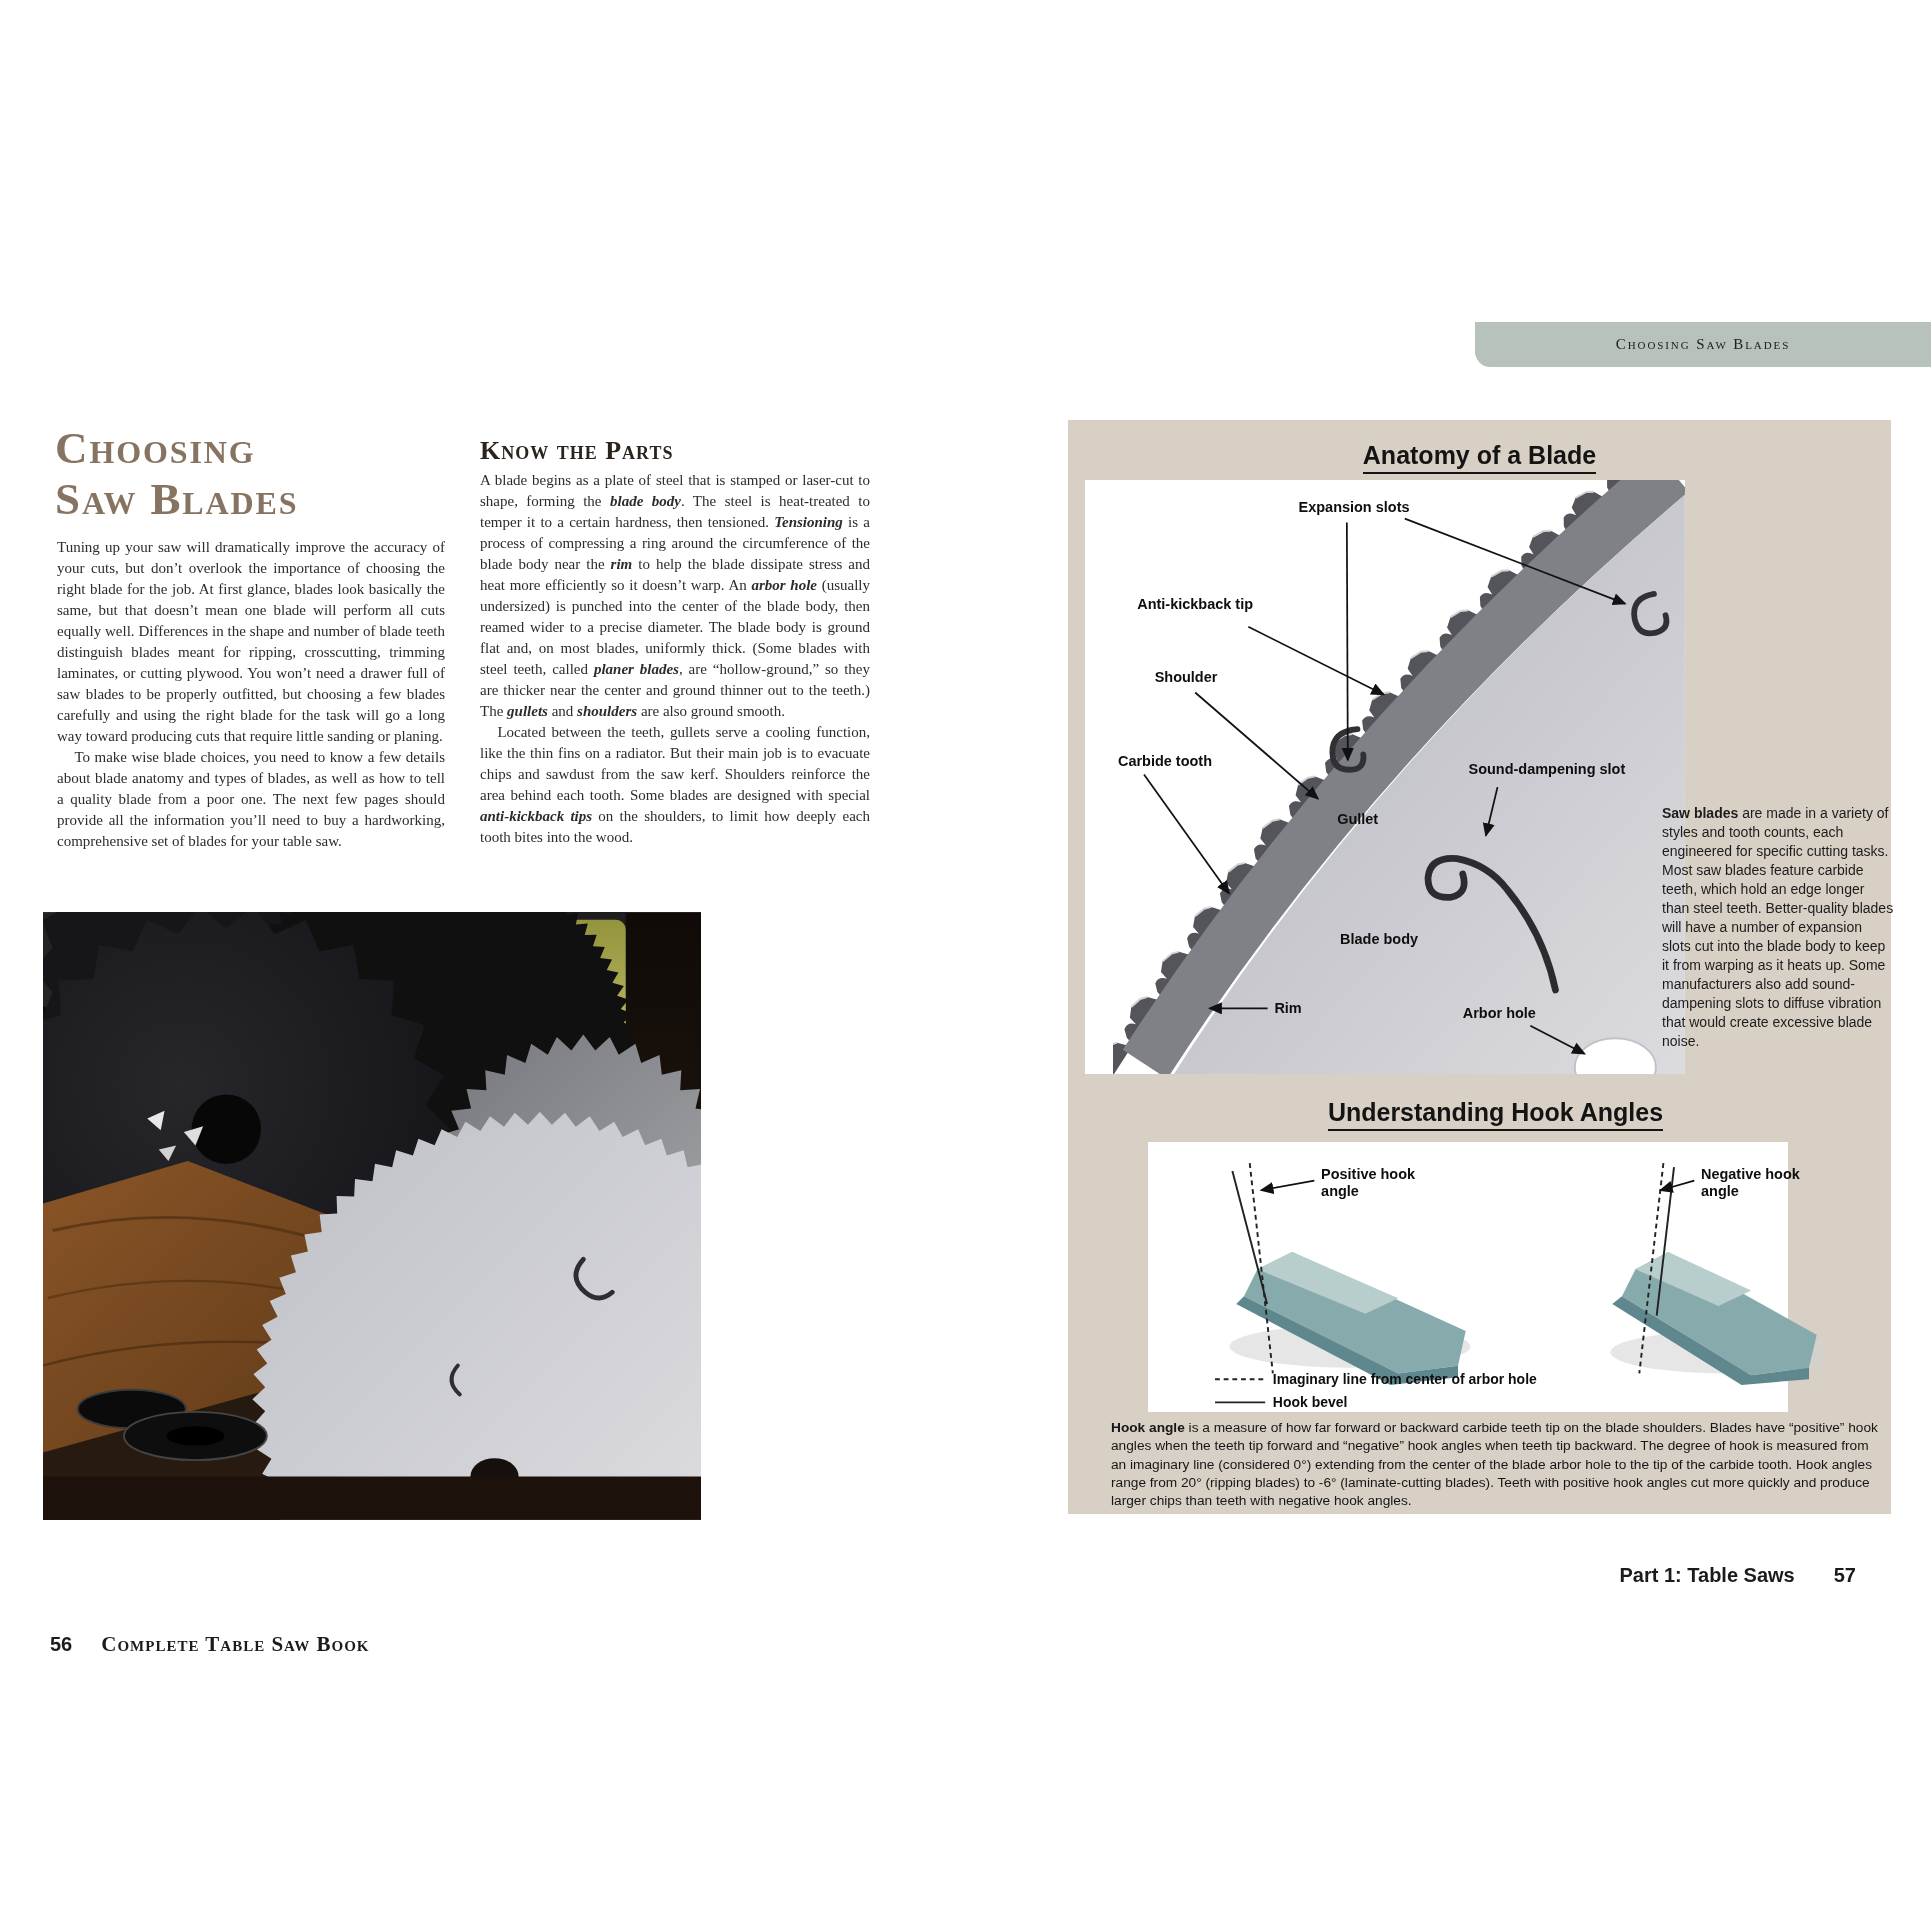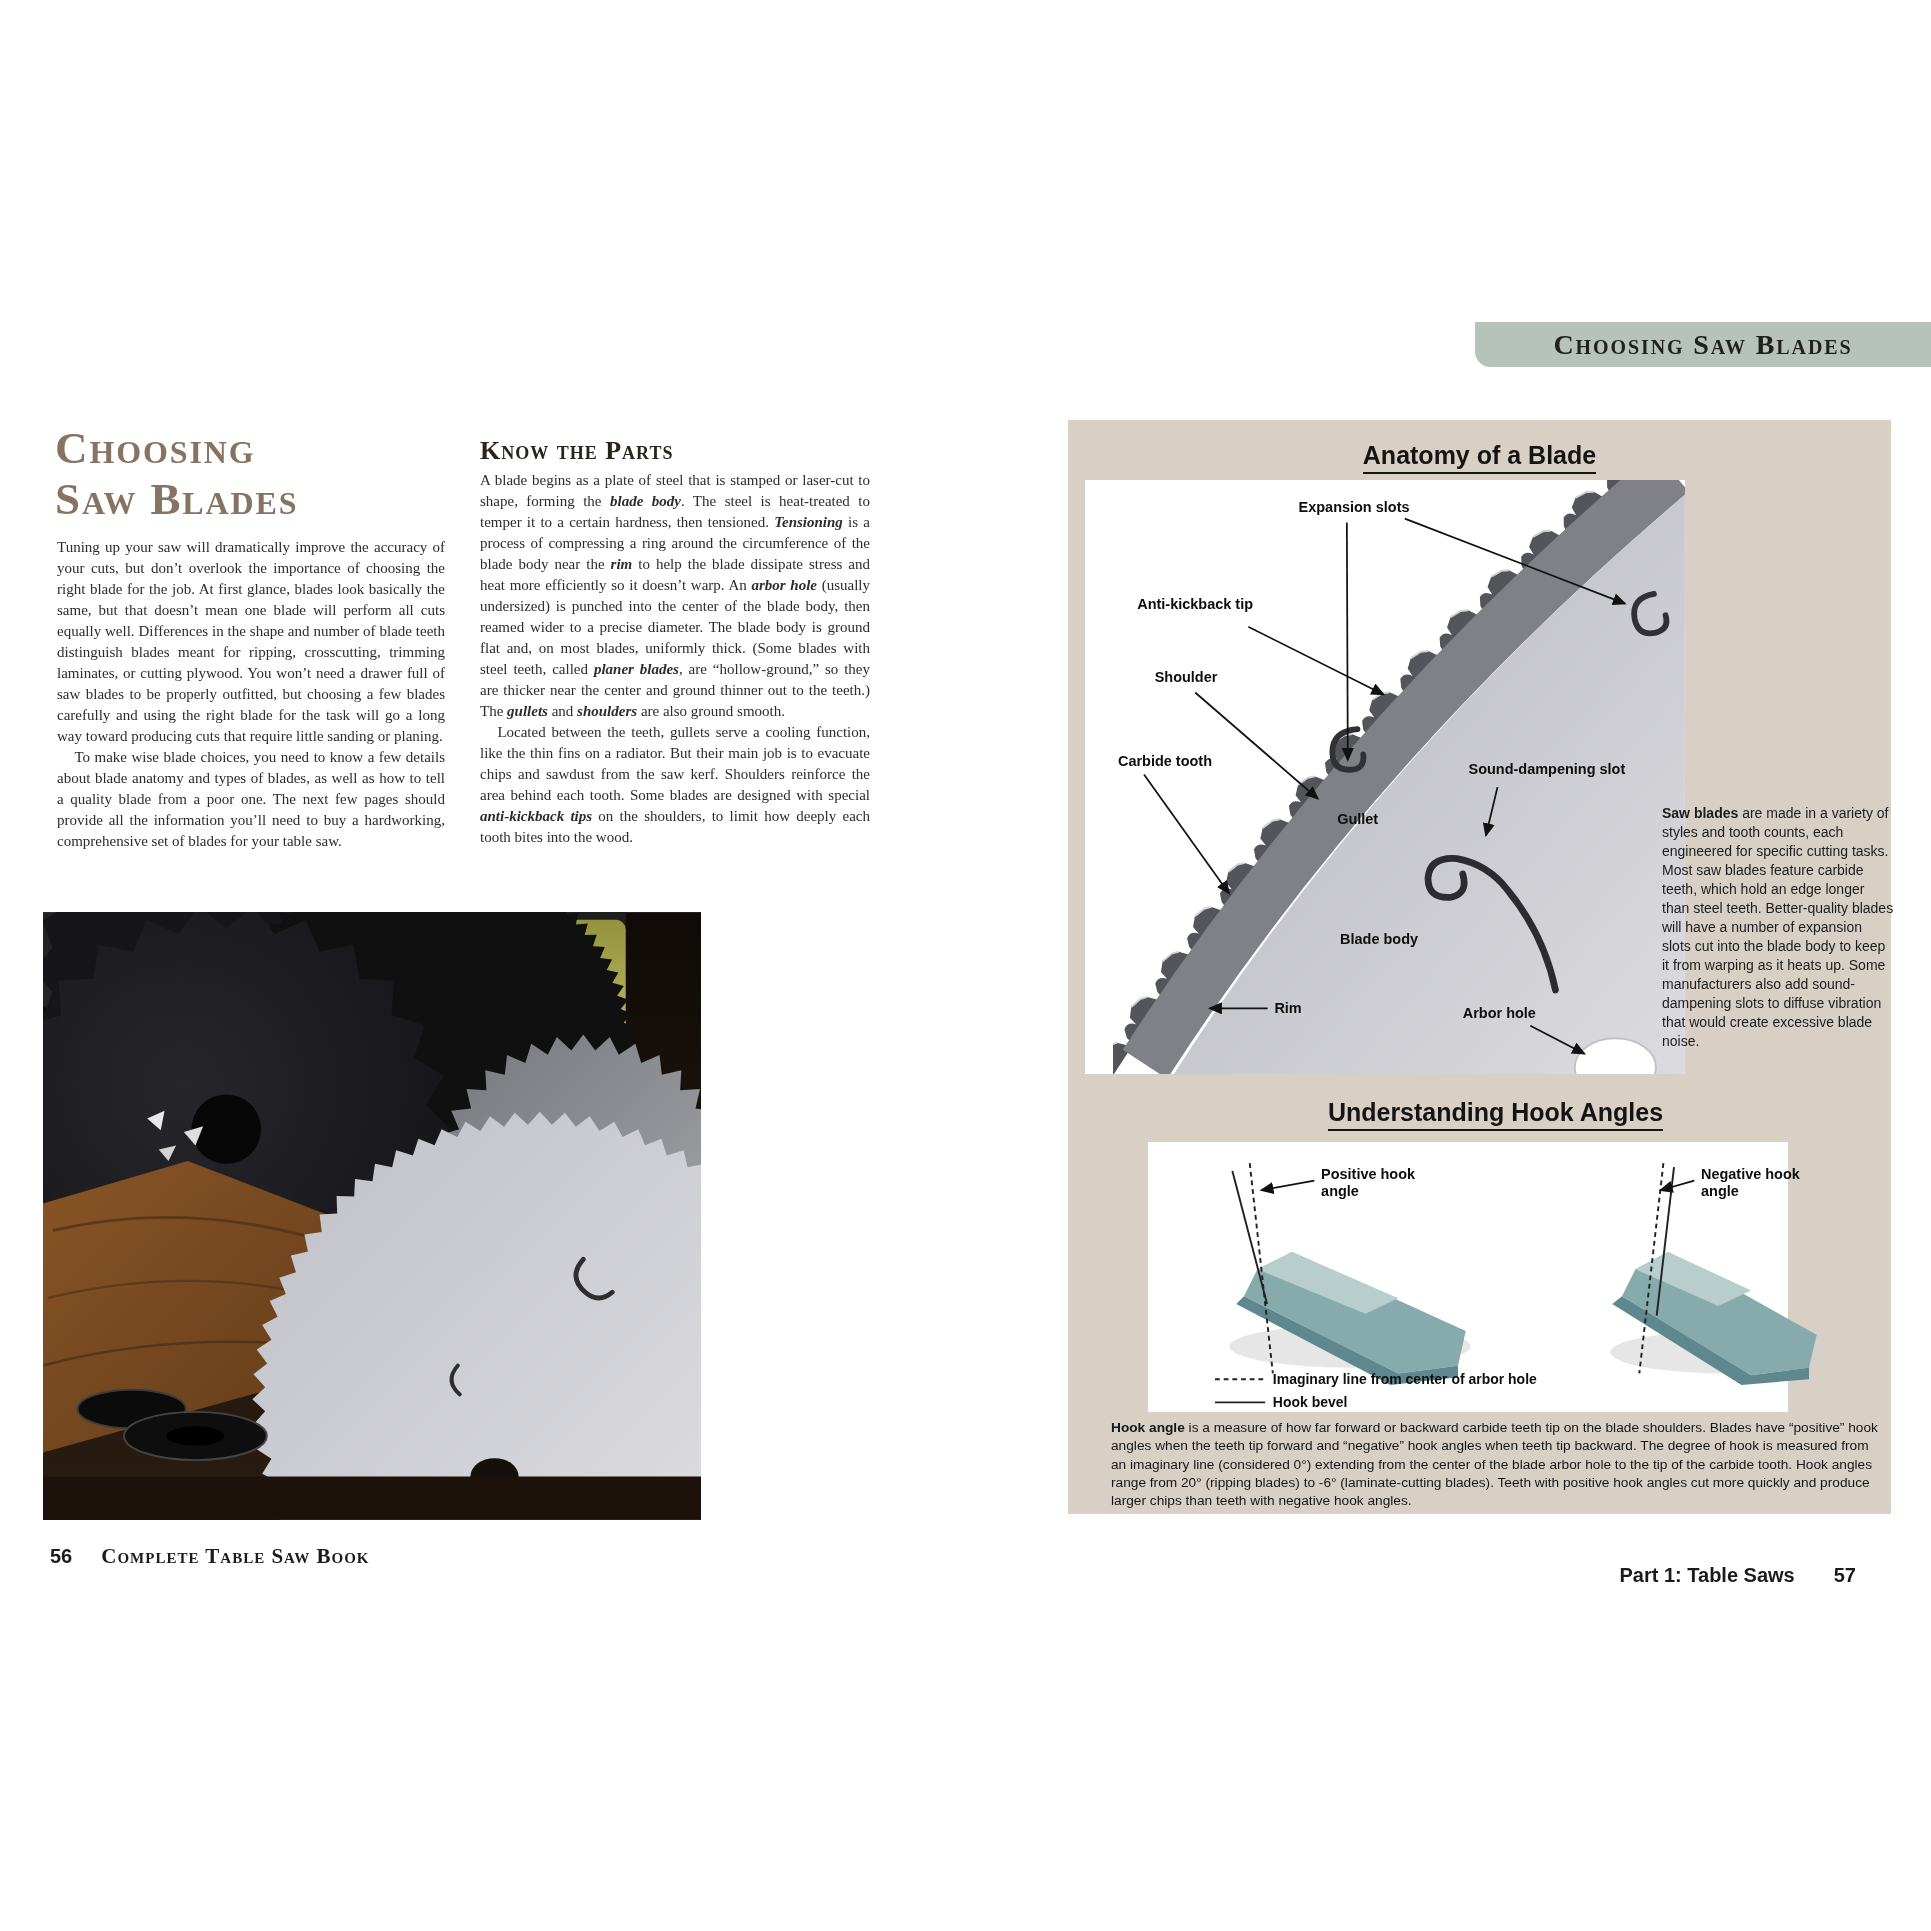--- a/index.html
+++ b/index.html
@@ -17,33 +17,33 @@
   .intro p{margin:0;}
   .intro p+p{text-indent:17.4px;}
   .kp-head{left:480px;top:436px;font-size:26px;font-weight:bold;font-variant:small-caps;
      color:#2a241d;letter-spacing:1px;}
   .kp-body{left:480px;top:470px;width:390px;font-size:15px;line-height:21px;}
   .kp-body p{margin:0;}
   .kp-body p+p{text-indent:17.4px;}
   
   .header-tab{left:1475px;top:322px;width:456px;height:45px;background:#b7c2ba;
      border-radius:0 0 0 15.4px;display:flex;align-items:center;justify-content:center;}
-  .header-tab span{font-variant:small-caps;font-weight:bold;font-size:28px;letter-spacing:1.9px;color:#20201e;}
+  .header-tab span{font-variant:small-caps;font-weight:normal;font-size:15px;letter-spacing:1.9px;color:#20201e;}
   .panel{left:1057px;top:420px;width:823px;height:1094px;background:#d8d0c5;border-radius:0;margin-left:11px;}
   .panel-title{position:absolute;left:0;width:100%;text-align:center;
      font-family:"Liberation Sans",sans-serif;font-weight:bold;font-size:25px;color:#141414;}
   .panel-title span{border-bottom:2.9px solid #141414;padding-bottom:2.9px;}
   .whitebox{position:absolute;background:#ffffff;padding-left:28px;}
   .sidebar{position:absolute;left:594px;top:384px;width:232px;font-family:"Liberation Sans",sans-serif;
      font-size:14px;line-height:19px;color:#1c1c1c;}
   .hook-caption{position:absolute;left:43px;top:999px;width:772px;font-family:"Liberation Sans",sans-serif;
      font-size:13.7px;line-height:18.3px;color:#161616;}
   svg text{font-family:"Liberation Sans",sans-serif;font-weight:bold;fill:#0e0e0e;}
   
-  .foot-left{left:50px;top:1544px;display:flex;align-items:baseline;gap:29px;}
+  .foot-left{left:50px;top:1632px;display:flex;align-items:baseline;gap:29px;}
   .foot-num{font-family:"Liberation Sans",sans-serif;font-weight:bold;font-size:20px;color:#1b1b1b;}
   .foot-book{font-variant:small-caps;font-weight:bold;font-size:21px;letter-spacing:1px;color:#1b1b1b;}
   .foot-right{right:75px;top:1564px;display:flex;align-items:baseline;gap:39px;}
   .foot-part{font-family:"Liberation Sans",sans-serif;font-weight:bold;font-size:20px;color:#1b1b1b;}
 </style>
 </head>
 <body>
 
 <div id="page">
 

